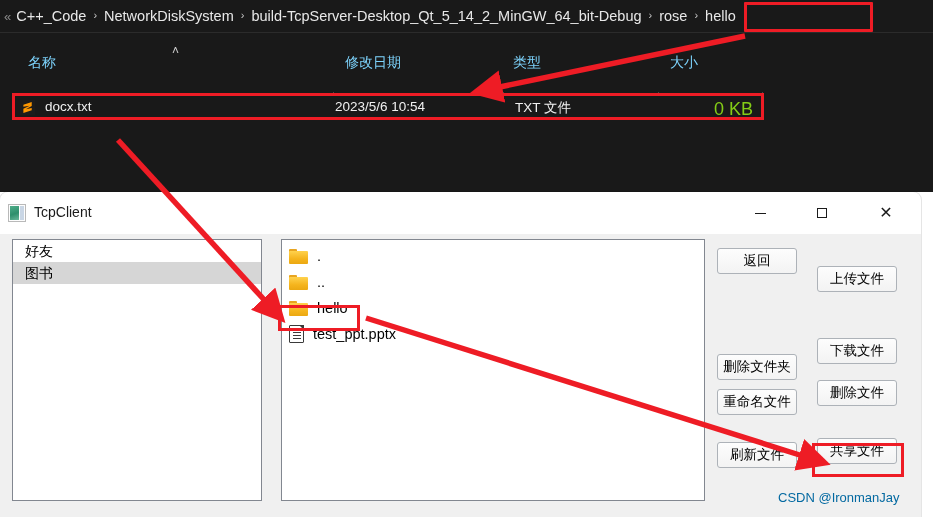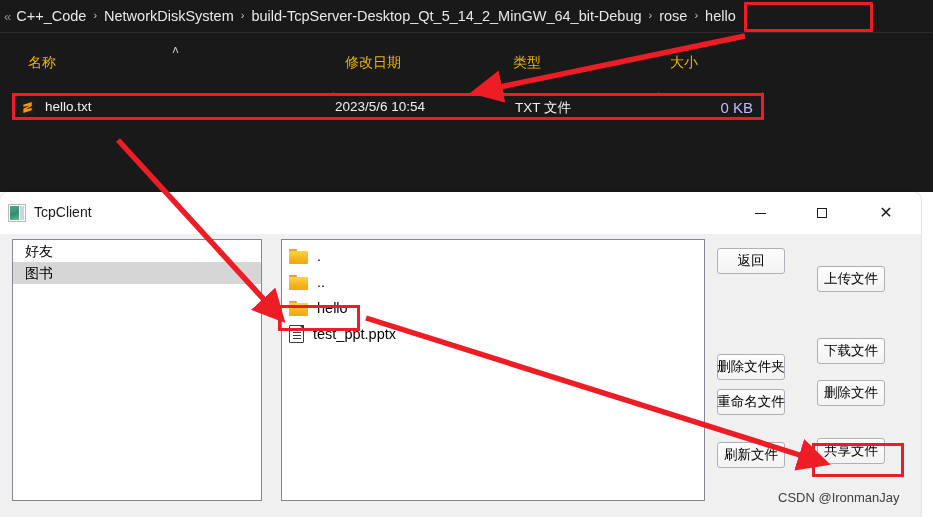--- a/index.html
+++ b/index.html
@@ -56,21 +56,21 @@
     width: 129px; height: 30px;
     border: 3px solid #ee1c25;
     border-radius: 1px;
   }
 
   
   .col-head {
     position: absolute;
     left: 0; top: 44px;
     width: 933px; height: 40px;
-    color: #eab308;
+    color: #7dd3fc;
   }
   .col-head .cell {
     position: absolute;
     top: 10px;
     font-size: 14px;
     white-space: nowrap;
   }
   .col-head .divider {
     position: absolute;
     top: 48px;
@@ -111,22 +111,22 @@
   }
   .file-row .ftype {
     position: absolute;
     left: 500px; top: 3px;
     color: #f0f0f0;
     font-size: 13.5px;
   }
   .file-row .fsize {
     position: absolute;
     right: 8px; top: 3px;
-    color: #c4b5fd;
-    font-size: 15px;
+    color: #84cc16;
+    font-size: 18px;
   }
   .sublime-icon {
     position: absolute;
     left: 5px; top: 4px;
     width: 15px; height: 15px;
   }
 
   
   .win {
     position: absolute;
@@ -288,21 +288,21 @@
   .hello-hl-box {
     position: absolute;
     left: 278px; top: 305px;
     width: 82px; height: 26px;
     border: 3px solid #ee1c25;
   }
 
   
   .btn {
     position: absolute;
-    width: 68px; height: 26px;
+    width: 80px; height: 26px;
     background: linear-gradient(180deg, #fdfdfd 0%, #f3f3f3 100%);
     border: 1px solid #adb2b8;
     border-radius: 3px;
     font-size: 13.5px;
     color: #000000;
     display: flex;
     align-items: center;
     justify-content: center;
     white-space: nowrap;
     font-family: "Liberation Sans", "DejaVu Sans", sans-serif;
@@ -313,21 +313,21 @@
     left: 812px; top: 443px;
     width: 92px; height: 34px;
     border: 3px solid #ee1c25;
   }
 
   
   .watermark {
     position: absolute;
     left: 778px; top: 490px;
     font-size: 13px;
-    color: #404040;
+    color: #0369a1;
     white-space: nowrap;
   }
 
   
   .arrows {
     position: absolute;
     left: 0; top: 0;
     width: 933px; height: 517px;
     pointer-events: none;
   }
@@ -364,21 +364,21 @@
       <span class="divider" style="left:762px;"></span>
     </div>
     <span class="sort-caret">˄</span>
 
     <div class="file-row">
       <div class="inner">
         <svg class="sublime-icon" viewBox="0 0 16 16">
           <rect x="0" y="0" width="16" height="16" fill="#1c1c1c"></rect>
           <path d="M12.5 2.2 L3.6 5.0 L3.6 7.3 L10.2 6.1 L3.6 9.4 L3.6 13.8 L12.5 10.8 L12.5 8.6 L6.2 9.8 L12.5 6.5 Z" fill="#ff9800"></path>
         </svg>
-        <span class="fname">hello.txt</span>
+        <span class="fname">docx.txt</span>
         <span class="fdate">2023/5/6 10:54</span>
         <span class="ftype">TXT 文件</span>
         <span class="fsize">0 KB</span>
       </div>
     </div>
   </div>
 
   <div class="win">
 
     <div class="titlebar">

